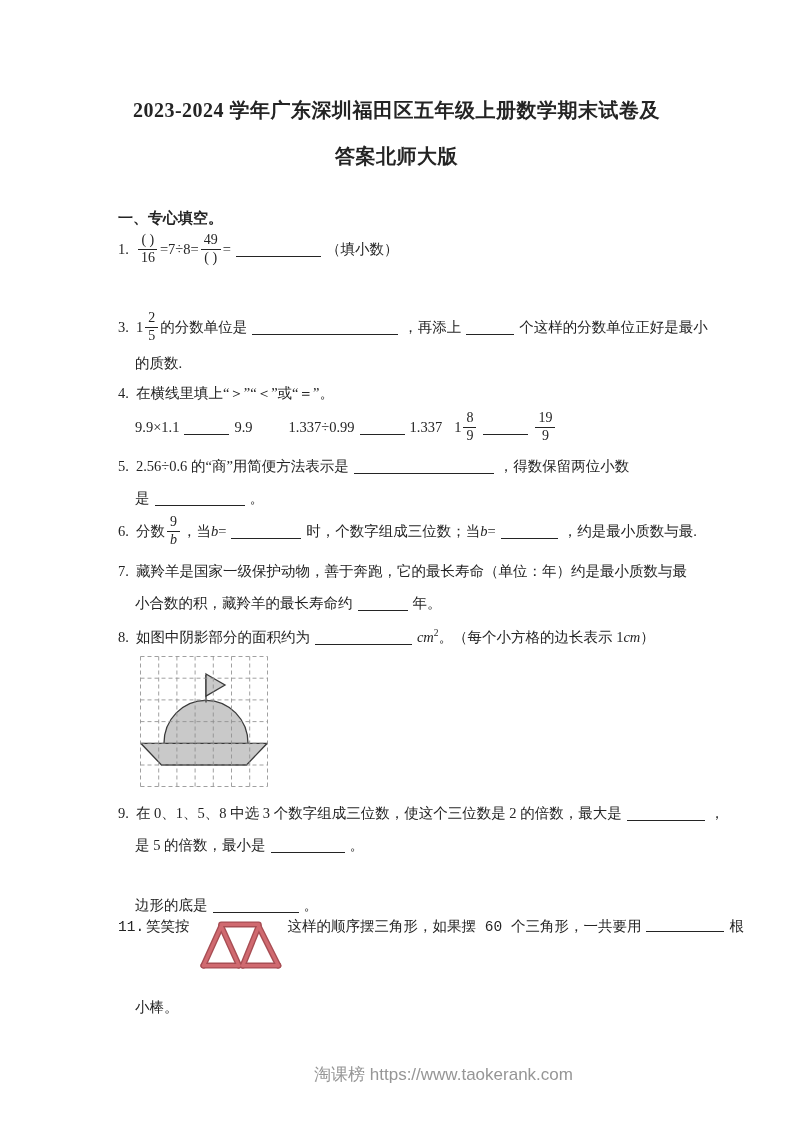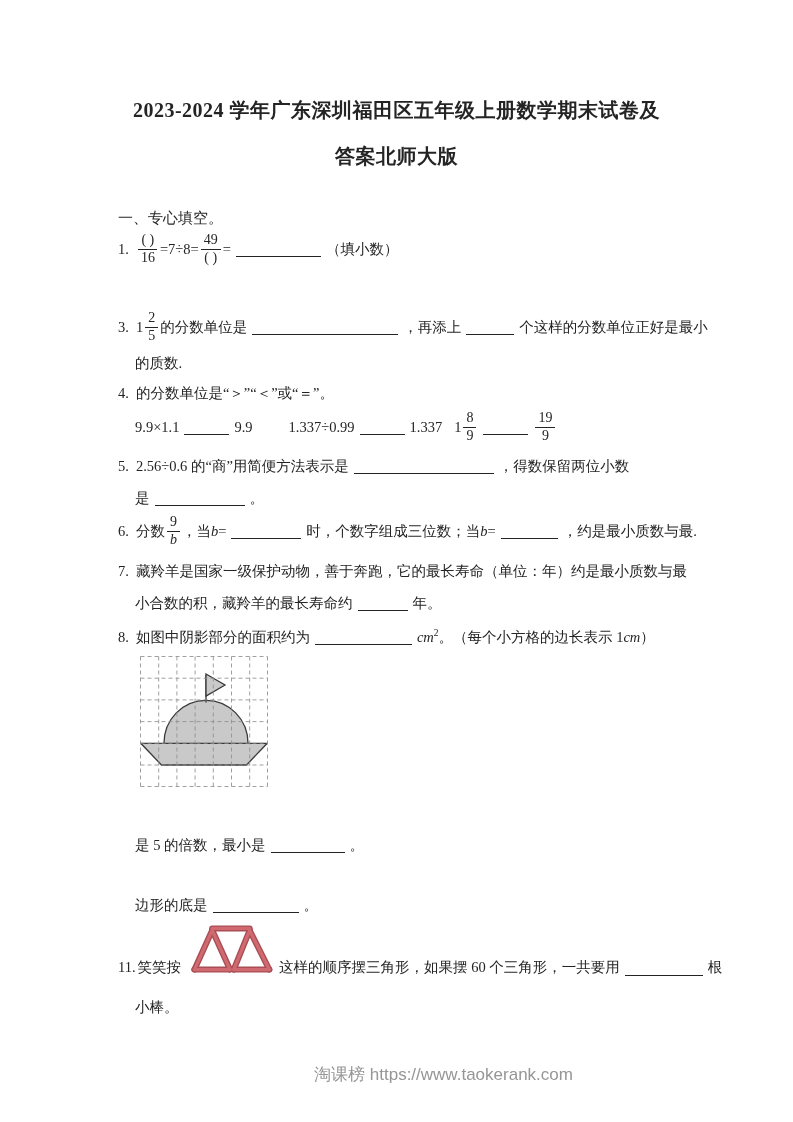--- a/index.html
+++ b/index.html
@@ -8,35 +8,35 @@
   }
   html,body{margin:0;padding:0;background:#ffffff;}
   .page{
     position:relative; width:793px; height:1122px; background:#ffffff;
     font-family:"Liberation Serif","DejaVu Serif",serif;
     color:var(--text); overflow:hidden;
   }
   .line{position:absolute; left:118px; font-size:14.5px; line-height:22px; white-space:nowrap;}
   .cont{left:135px;}
   .title{left:0; width:100%; text-align:center; font-weight:bold; font-size:20px; letter-spacing:.5px; line-height:30px;}
-  .heading{font-weight:normal; font-size:15px;}
+  .heading{font-weight:bold; font-size:15px;}
   .footer{left:0; width:100%; text-align:center; font-family:"Liberation Sans","DejaVu Sans",sans-serif; font-size:17px; color:var(--footer);margin-left:47px;}
   .lbl{margin-right:7px;}
   .blank{display:inline-block; border-bottom:1.3px solid var(--blank_line); height:15px; vertical-align:-3px; margin:0 5px;}
   .l-frac{display:flex; align-items:center; height:46px;}
   .l-frac .blank{height:1px; align-self:center; margin-top:14px;}
   .frac{display:inline-flex; flex-direction:column; align-items:center; line-height:1.15; font-size:14px; margin:0 2px;}
   .frac .num{border-bottom:1px solid currentColor; padding:0 3px;}
   .frac .den{padding:0 3px;}
   .mixed{display:inline-flex; align-items:center;}
   .var{font-style:italic;}
   .sup{font-size:9.5px; vertical-align:6px;}
   .g-end{margin-right:36px;} .g-mid{margin-right:12px;}
   .figure{position:absolute;}
-  .l-inlinefig{display:flex; align-items:flex-end; height:62px;}
+  .l-inlinefig{display:flex; height:62px;font-family:Liberation Mono, monospace;}
   .l-inlinefig .blank{margin-bottom:2px;}
   .l-inlinefig .txt{padding-bottom:0px;}
   .sticks-svg{margin:0 3px; display:block;}
   svg .gridline{stroke:var(--grid_line); stroke-width:1; stroke-dasharray:4 3; fill:none; opacity:.85;}
   svg .shade{fill:var(--shade); stroke:var(--shape_edge); stroke-width:1.3;}
   svg .pole{stroke:var(--shape_edge); stroke-width:1.3;}
   svg .stick-edge{stroke:var(--stick_edge); stroke-width:6.5; stroke-linecap:round; fill:none;}
   svg .stick-fill{stroke:var(--stick); stroke-width:3.5; stroke-linecap:round; fill:none;}
 </style>
 </head>
@@ -77,21 +77,21 @@
     </span>
     <span>的分数单位是</span>
     <span class="blank" style="width:146px"></span>
     <span>，再添上</span>
     <span class="blank" style="width:48px"></span>
     <span>个这样的分数单位正好是最小</span>
   </div>
   <div class="line cont" style="top:352px">的质数.</div>
 
   <div class="line" style="top:382px">
-    <span class="lbl">4.</span><span>的分数单位是“＞”“＜”或“＝”。</span>
+    <span class="lbl">4.</span><span>在横线里填上“＞”“＜”或“＝”。</span>
   </div>
   <div class="line cont l-frac" style="top:404px">
     <span>9.9×1.1</span>
     <span class="blank" style="width:45px"></span>
     <span class="g-end">9.9</span>
     <span>1.337÷0.99</span>
     <span class="blank" style="width:45px"></span>
     <span class="g-mid">1.337</span>
     <span class="mixed">
       <span>1</span>
@@ -164,20 +164,23 @@
         <line class="gridline" x1="0.5" y1="22.2" x2="127.5" y2="22.2"></line>
         <line class="gridline" x1="0.5" y1="43.9" x2="127.5" y2="43.9"></line>
         <line class="gridline" x1="0.5" y1="65.6" x2="127.5" y2="65.6"></line>
         <line class="gridline" x1="0.5" y1="87.3" x2="127.5" y2="87.3"></line>
         <line class="gridline" x1="0.5" y1="109" x2="127.5" y2="109"></line>
         <line class="gridline" x1="0.5" y1="130.5" x2="127.5" y2="130.5"></line>
       </g>
     </svg>
   </div>
 
+  <div class="line" style="top:802px">
+    <span class="lbl">9.</span><span>在 0、1、5、8 中选 3 个数字组成三位数，使这个三位数是 2 的倍数，最大是</span><span class="blank" style="width:78px"></span><span>，</span>
+  </div>
   <div class="line cont" style="top:834px">
     <span>是 5 的倍数，最小是</span><span class="blank" style="width:74px"></span><span>。</span>
   </div>
 
   <div class="line cont" style="top:894px">
     <span>边形的底是</span><span class="blank" style="width:86px"></span><span>。</span>
   </div>
 
   <div class="line l-inlinefig" style="top:916px">
     <span class="lbl txt" style="margin-right:2px">11.</span>

